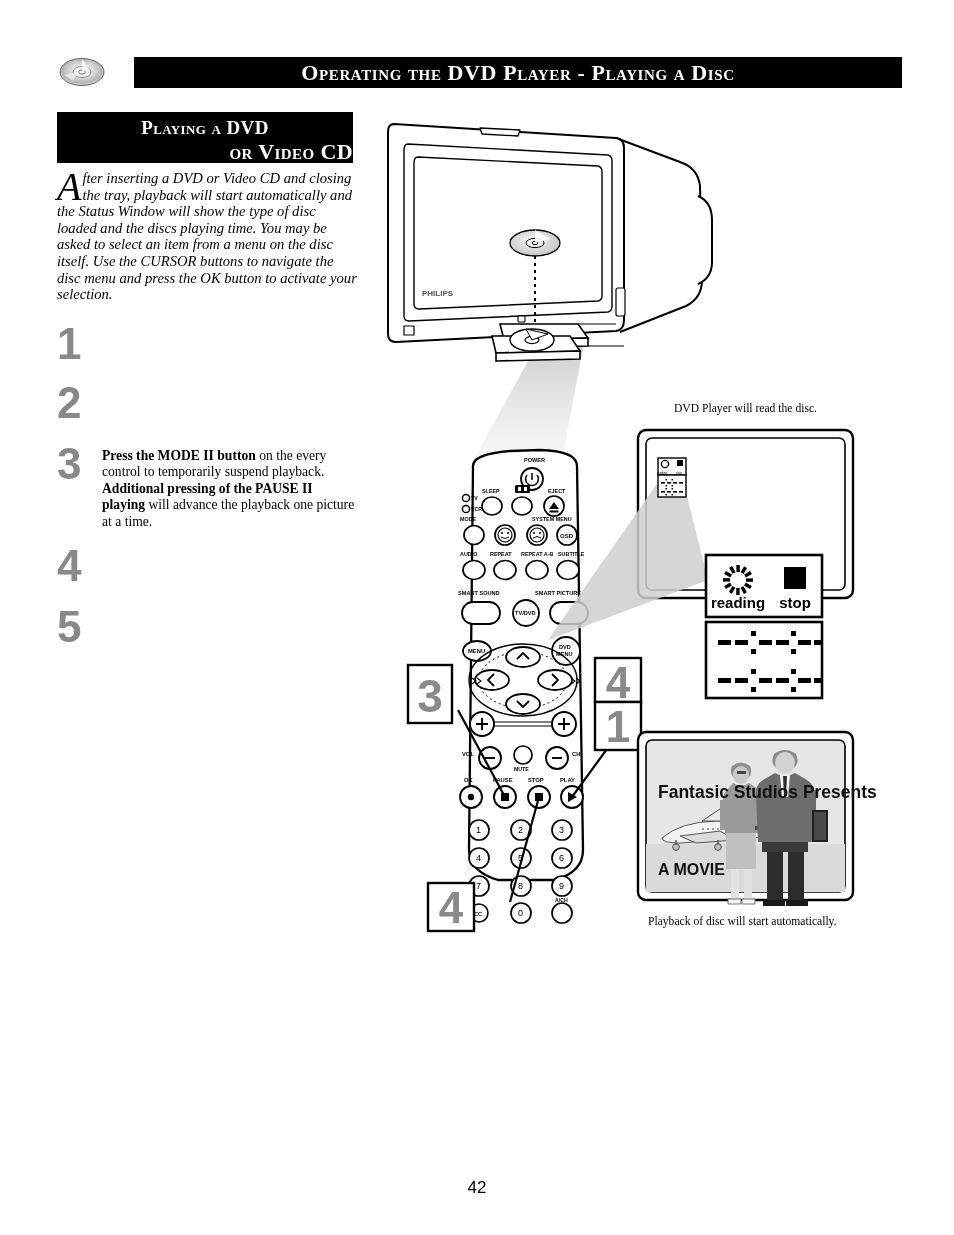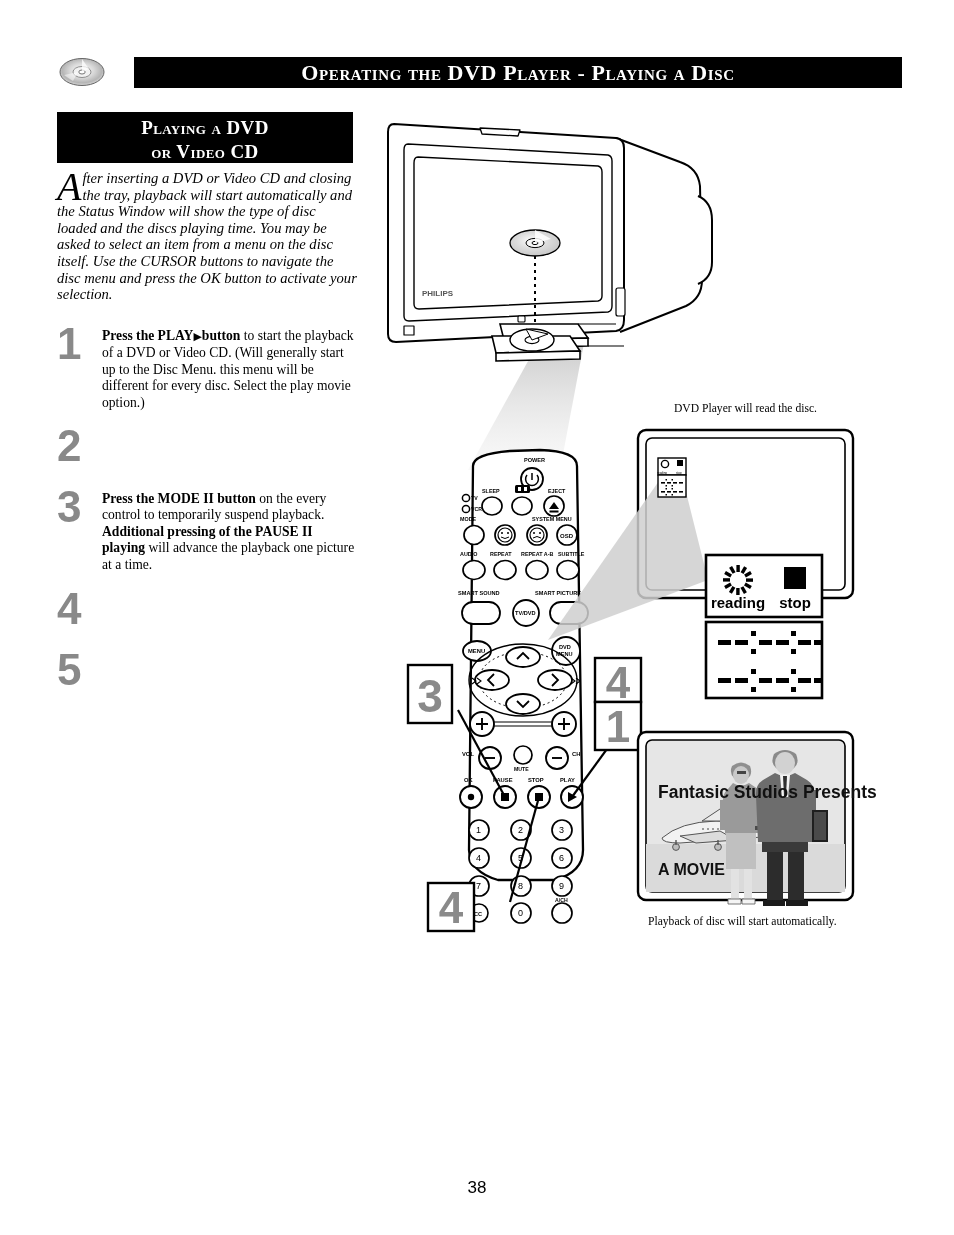--- a/index.html
+++ b/index.html
@@ -14,21 +14,21 @@
     letter-spacing:.6px;display:flex;align-items:center;justify-content:center;
     font-variant:small-caps;white-space:nowrap;}
 
   .disc-icon{position:absolute;left:58px;top:55px;width:48px;height:34px;}
 
   
   .sec-box{position:absolute;left:57px;top:112px;width:296px;height:51px;background:#000;}
   .sec-box .l1,.sec-box .l2{color:#fff;text-align:center;font-family:"Liberation Serif",serif;
      font-weight:bold;font-variant:small-caps;letter-spacing:.4px;}
   .sec-box .l1{font-size:19px;line-height:24px;padding-top:4px;}
-  .sec-box .l2{font-size:19px;line-height:23px;}
+  .sec-box .l2{font-size:22px;line-height:23px;text-align:right;}
 
   .intro{position:absolute;left:57px;top:170px;width:300px;
      font-family:"Liberation Serif",serif;font-style:italic;font-size:14.6px;line-height:16.6px;
      text-align:left;}
   .intro .dropcap{float:left;font-size:40px;line-height:33px;padding-right:1px;font-style:italic;}
 
   .steps{position:absolute;left:57px;top:328px;width:300px;}
   .step{position:relative;margin-bottom:17px;min-height:40px;}
   .step .num{position:absolute;left:0;top:-6px;width:36px;text-align:left;
      font-family:"Liberation Sans",sans-serif;font-weight:bold;font-size:44px;line-height:44px;color:#898989;}
@@ -73,23 +73,20 @@
   </div>
 
   <div class="intro">
     <span class="dropcap">A</span><span>fter inserting a DVD or Video CD and closing the tray, playback will start automatically and the Status Window will show the type of disc loaded and the discs playing time. You may be asked to select an item from a menu on the disc itself. Use the CURSOR buttons to navigate the disc menu and press the OK button to activate your selection.</span>
   </div>
 
   <div class="steps">
 
     <div class="step" style="margin-bottom:19px;">
       <div class="num">1</div>
-      <div class="txt">
-        <b>Press the PLAY</b><b class="gly">▶</b><b>button</b><span> to start the playback of a DVD or Video CD. (Will generally start up to the Disc Menu. this menu will be different for every disc. Select the play movie option.)</span>
-      </div>
     </div>
 
     <div class="step" style="margin-bottom:21px;">
       <div class="num">2</div>
     </div>
 
     <div class="step" style="margin-bottom:20px;">
       <div class="num">3</div>
       <div class="txt">
         <b>Press the MODE II button</b><span> on the every control to temporarily suspend playback. </span><b>Additional pressing of the PAUSE II playing</b><span> will advance the playback one picture at a time.</span>
@@ -487,15 +484,15 @@
         <path d="M434,702 l12,0 l0,28 l-12,0 Z" fill="#4a4a4a" stroke="none"></path>
       </g>
 
       <text x="278" y="688" font-family="Liberation Sans, sans-serif" font-size="17.5" font-weight="bold" fill="#111" stroke="none">Fantasic Studios Presents</text>
       <text x="278" y="765" font-family="Liberation Sans, sans-serif" font-size="16" font-weight="bold" fill="#111" stroke="none">A MOVIE</text>
     </g>
 
     <text class="cap" x="268" y="815" font-family="Liberation Serif, serif" font-size="11.8" fill="#000" stroke="none">Playback of disc will start automatically.</text>
   </svg>
 
-  <div class="pagenum">38</div>
+  <div class="pagenum">42</div>
 
 </div>
 
 </body></html>

